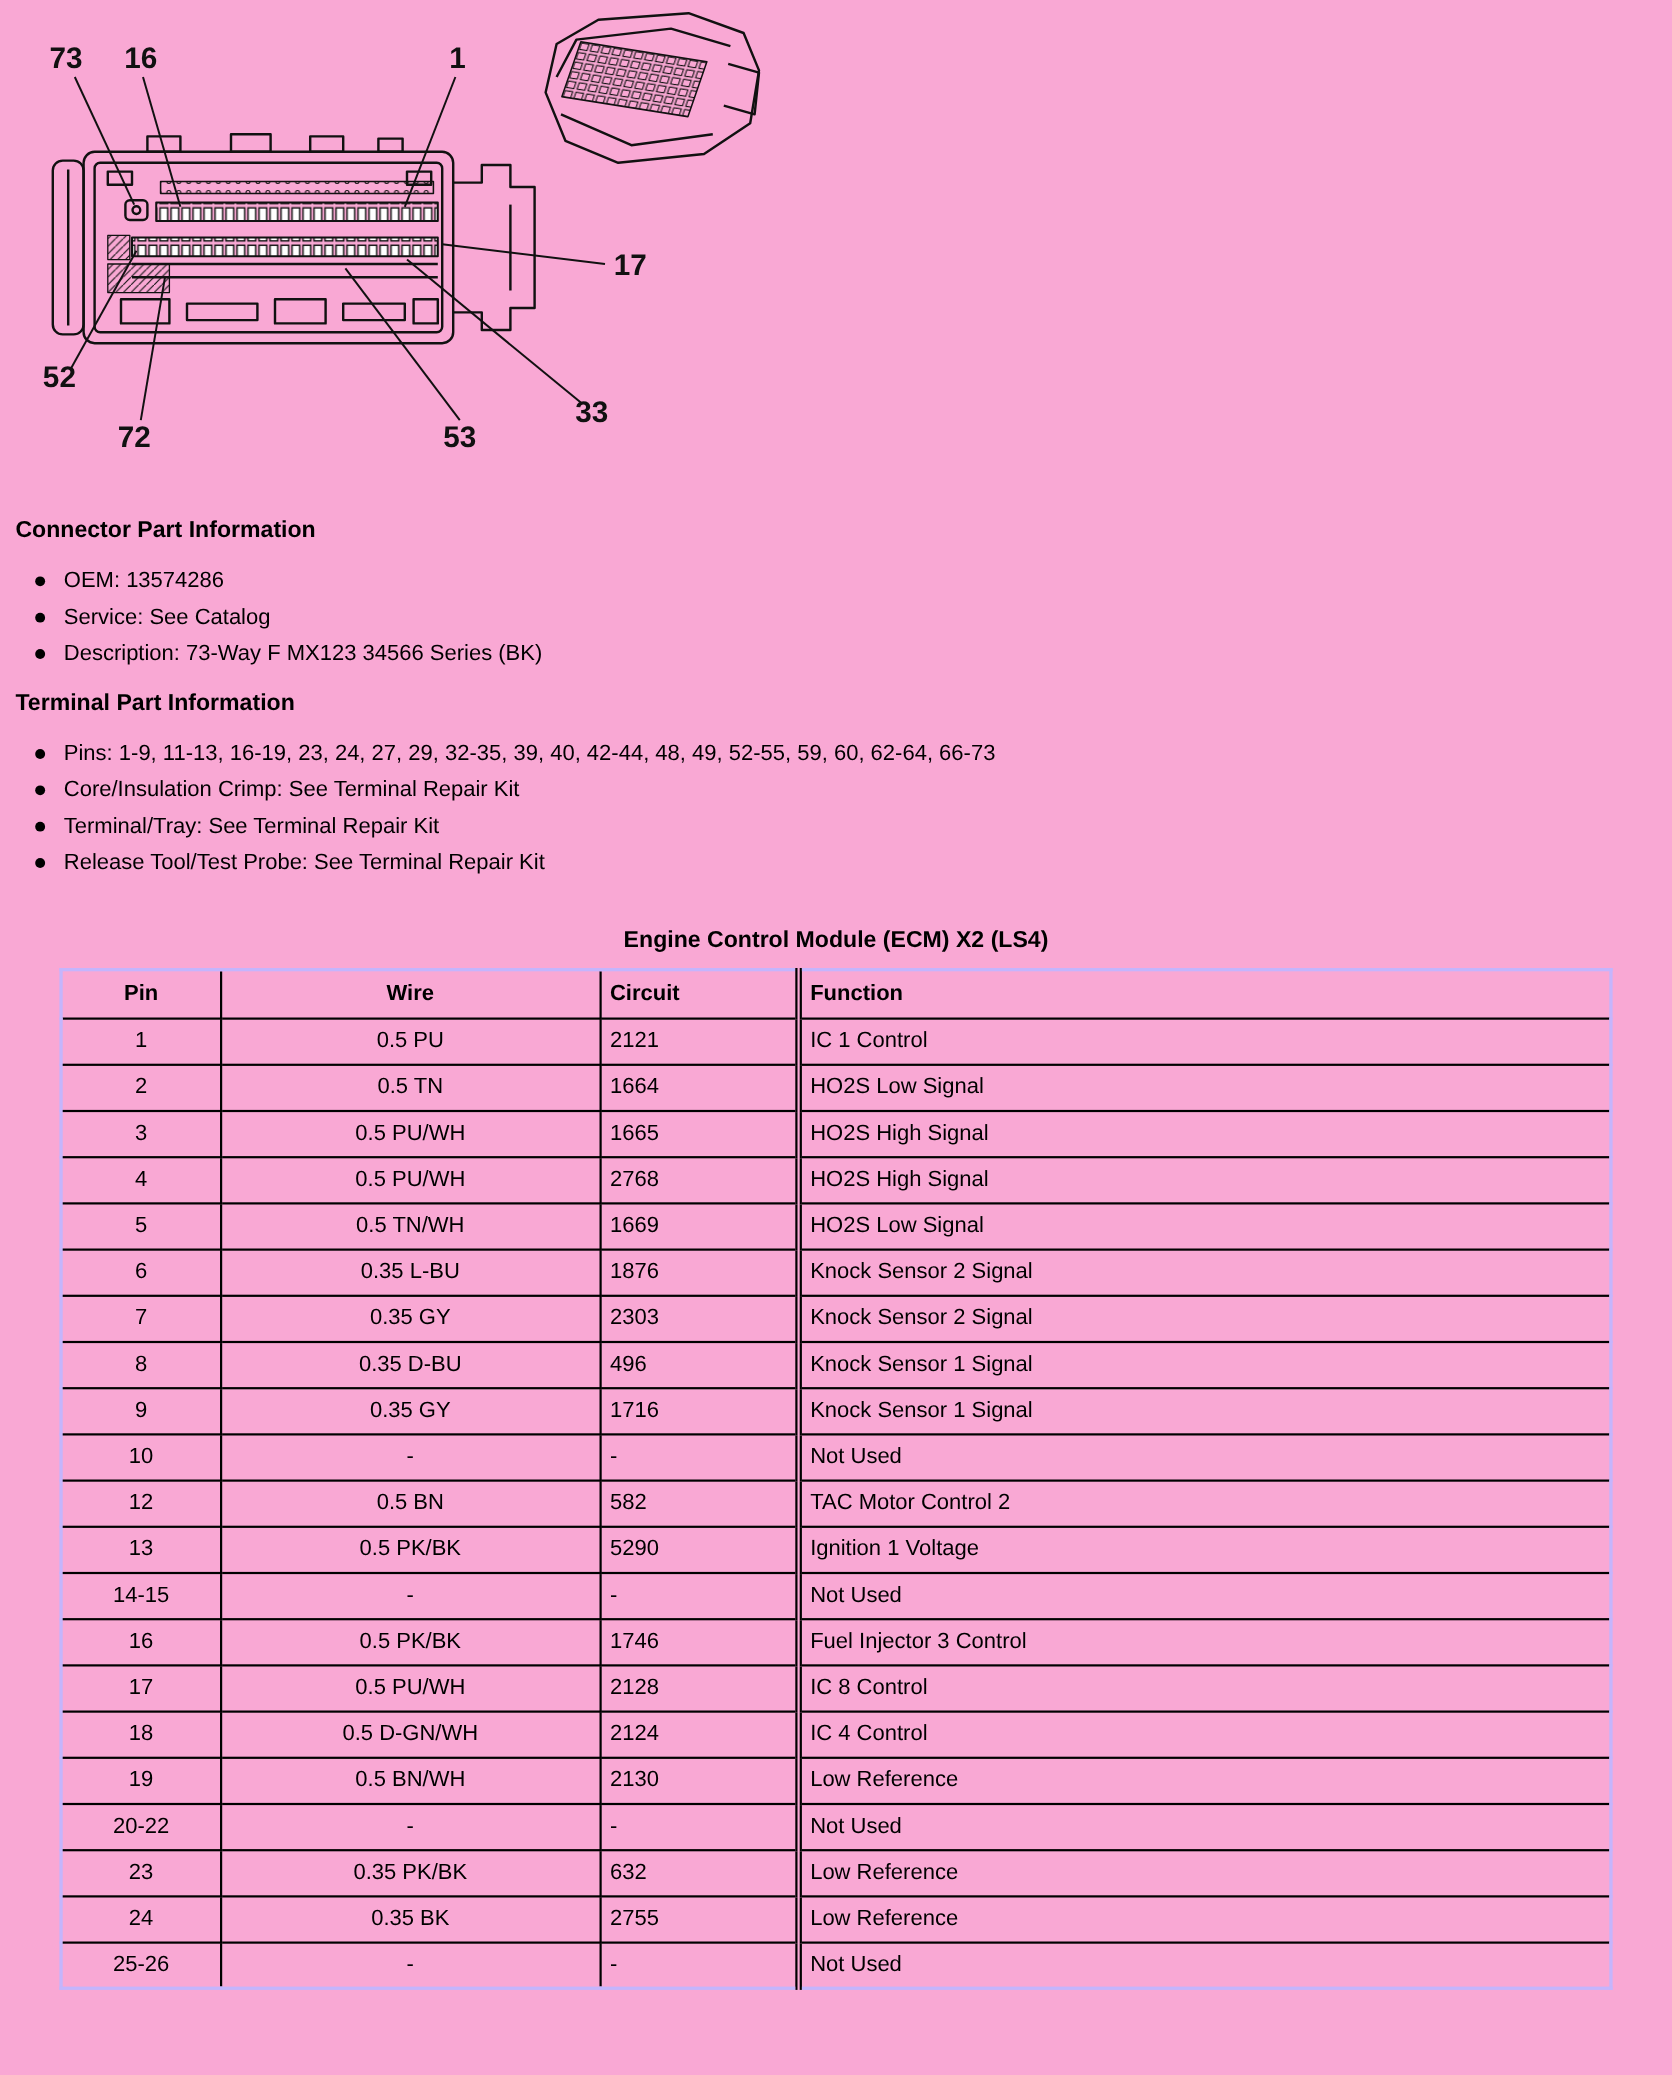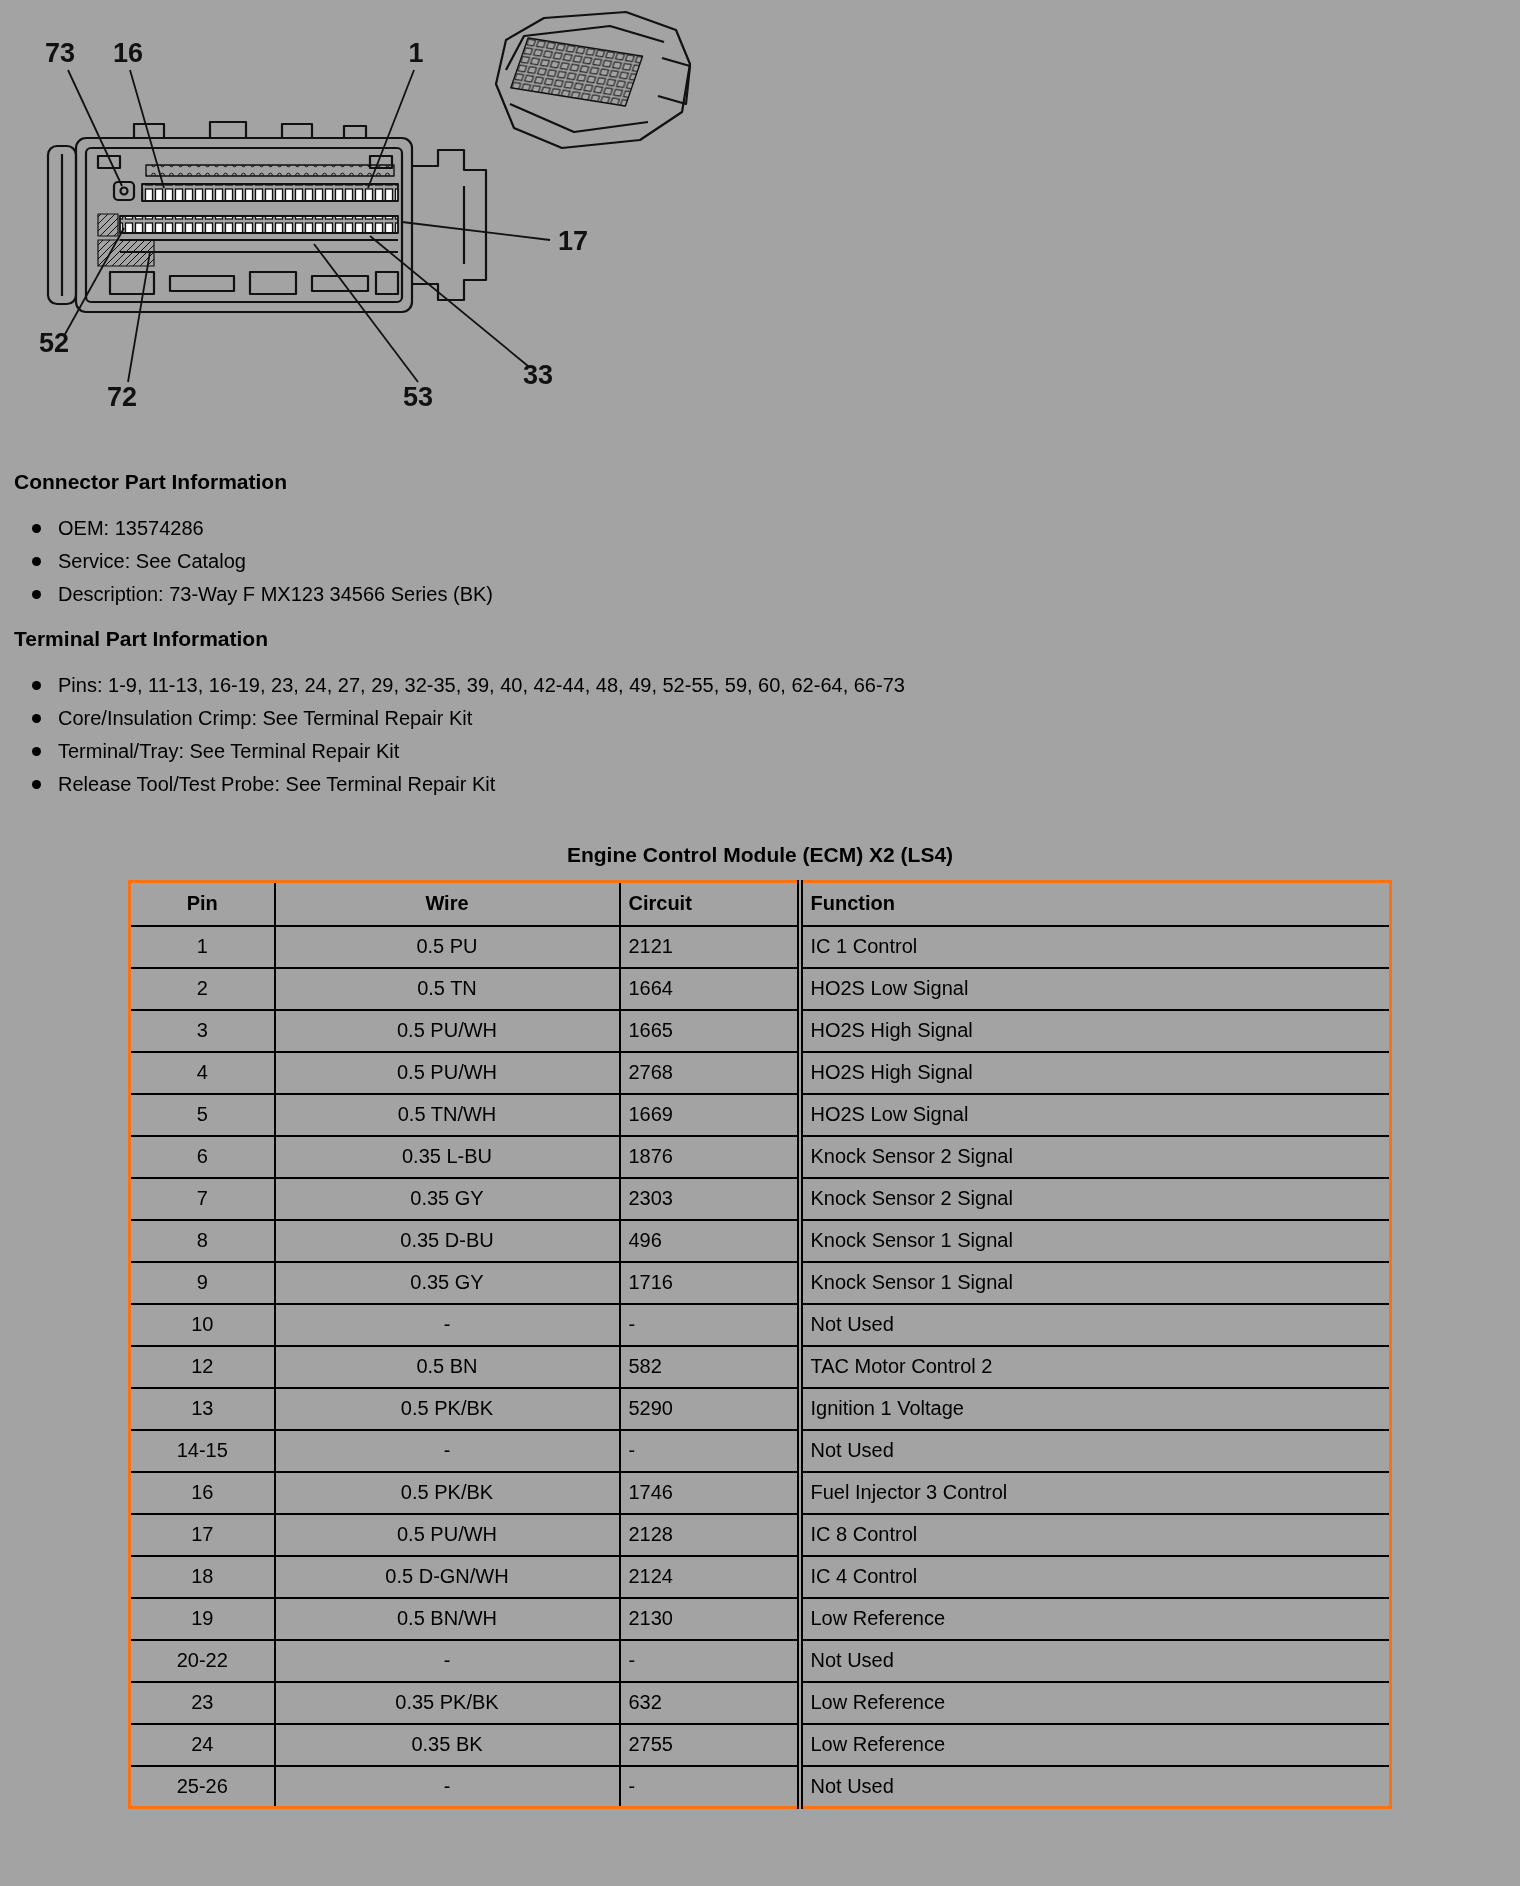--- a/index.html
+++ b/index.html
@@ -3,21 +3,21 @@
 <meta charset="utf-8">
 <title>Engine Control Module (ECM) X2 (LS4)</title>
 <style>
   * { margin:0; padding:0; box-sizing:border-box; }
   html, body { background:#fff; }
   body {
     width:1520px;
     font-family:"Liberation Sans", sans-serif;
     color:#000;
   }
-  .page { width:1520px; min-height:1886px; padding:0 10px; background:#a3a3a3; }
+  .page { width:1520px; min-height:1886px; padding:0 10px; background:#f9a8d4; }
 
   
   .diagram { width:780px; height:446px; margin-left:4px; }
   .diagram svg { display:block; }
   .callout text {
     font-family:"Liberation Sans", sans-serif;
     font-size:27px;
     font-weight:bold;
     fill:#111;
   }
@@ -47,25 +47,25 @@
   }
 
   
   .table-title {
     text-align:center;
     font-weight:bold;
     font-size:21px;
     margin:42px 0 13px 0;
   }
   table.pin-table {
-    width:1264px;
+    width:1412px;
     margin:0 auto;
     border-collapse:collapse;
     table-layout:fixed;
-    border:3px solid #f97316;
+    border:3px solid #c4b5fd;
   }
   .pin-table th, .pin-table td {
     border:2px solid #000;
     font-size:20px;
     height:42px;
     padding:2px 8px;
     overflow:hidden;
   }
   .pin-table th { font-weight:bold; text-align:center; height:44px; }
   .pin-table .col0 { width:145px; text-align:center; }

